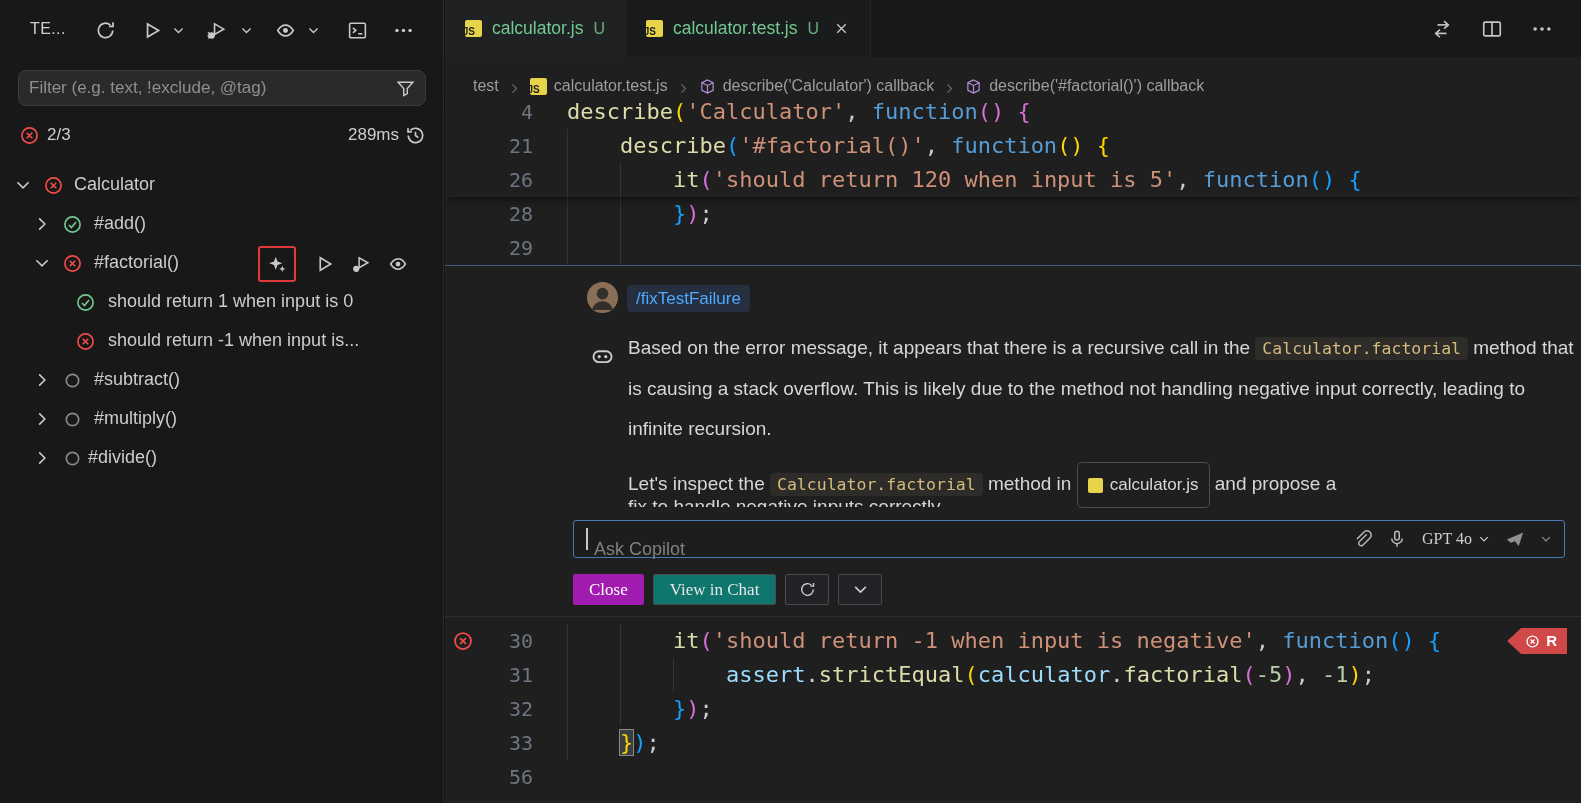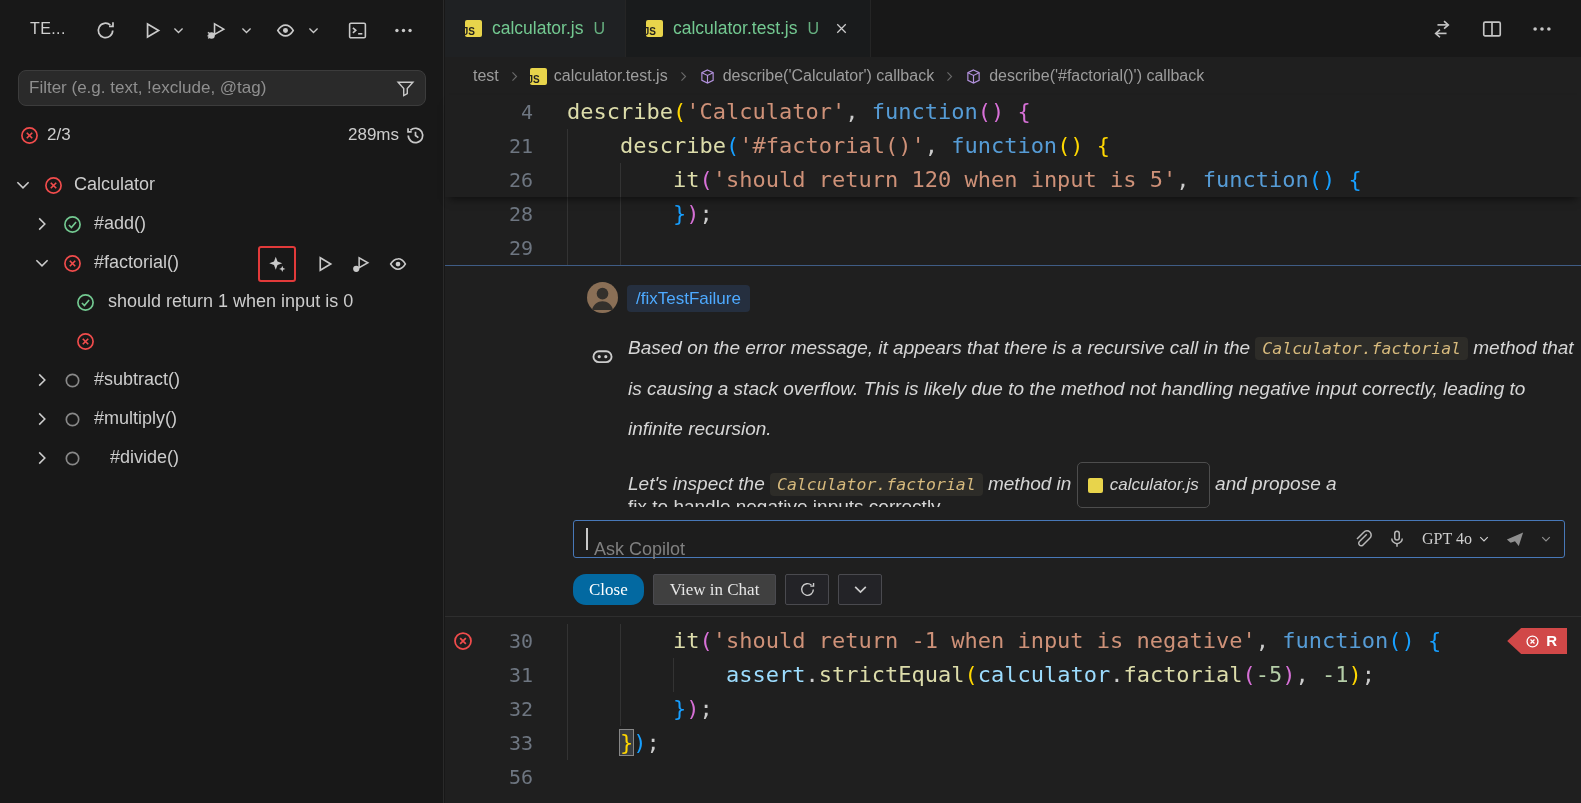--- a/index.html
+++ b/index.html
@@ -45,21 +45,21 @@
   .tab { display:flex; align-items:center; gap:10px; padding:0 20px; font-size:17.5px; border-right:1px solid #252525; cursor:pointer; }
   .tab .fname { color:#73c991; }
   .tab .ubadge { color:#73c991; opacity:.85; font-size:16px; }
   .tab1 { background:#1f2123; }
   .tab2 { background:#191b1c; }
   .tab .closex { color:#cccccc; width:17px; height:17px; margin-left:4px; }
   .tab-actions { margin-left:auto; display:flex; align-items:center; gap:28px; padding-right:28px; color:#c5c5c5; }
   .tab-actions .tbtn { background:none; border:0; color:#c5c5c5; }
   .tab-actions svg { width:22px; height:22px; }
 
-  .breadcrumb { position:absolute; top:57px; left:0; width:100%; height:38px; display:flex; align-items:center; padding-left:28px; gap:9px; font-size:16px; color:#9d9d9d; background:#1f1f1f; }
+  .breadcrumb { position:absolute; top:57px; left:0; width:100%; height:38px; display:flex; align-items:flex-end; padding-left:28px; gap:9px; font-size:16px; color:#9d9d9d; background:#1f1f1f; }
   .bc-item { display:flex; align-items:center; gap:7px; cursor:pointer; white-space:nowrap; }
   .bc-sep svg { width:13px; height:13px; color:#6a6a6a; }
   .jsicon { width:17px; height:17px; background:#e8d44b; color:#1f1f1f; border-radius:2px; font-size:10px; font-weight:bold; display:flex; align-items:flex-end; justify-content:flex-end; padding:1px 7px 0 0; font-family:"Liberation Sans",sans-serif; }
   .cubeic svg { width:17px; height:17px; }
 
   #sticky { position:absolute; top:95px; left:0; width:100%; z-index:5; background:#1f1f1f; box-shadow:0 6px 8px -4px rgba(0,0,0,.55); }
   #code-above { position:absolute; top:197px; left:0; width:100%; }
   #code-below { position:absolute; top:624px; left:0; width:100%; }
   .code-line { position:relative; height:34px; font-family:"DejaVu Sans Mono", monospace; font-size:22px; line-height:34px; white-space:pre; color:#cccccc; }
   .ln { position:absolute; left:0; top:0; width:88px; text-align:right; color:#6e7681; font-size:20px; }
@@ -71,37 +71,37 @@
   .tk-b1m{color:#ffd700; background:#3a3d41; outline:1px solid #888888; }
   .gut-err { position:absolute; left:8px; top:7px; width:20px; height:20px; }
   .tagR { position:absolute; right:14px; top:4px; height:26px; background:#d14848; color:#ffffff; display:flex; align-items:center; gap:6px; padding:0 10px 0 18px; clip-path:polygon(0 50%,14px 0,100% 0,100% 100%,14px 100%); font-size:15px; font-weight:bold; font-family:"Liberation Sans",sans-serif; cursor:pointer; }
   .tagR svg { width:15px; height:15px; }
 
   
   #chat { position:absolute; top:265px; left:0; width:100%; height:352px; background:#1f1f1f; border-top:1px solid #3f5c85; border-bottom:1px solid #2e2e2e; z-index:4; }
   .avatar { position:absolute; left:142px; top:16px; width:31px; height:31px; border-radius:50%; background:#8a6f56; overflow:hidden; }
   .cmd-chip { position:absolute; left:182px; top:19px; height:27px; padding:0 9px; background:rgba(64,120,210,.18); color:#4eaaff; font-size:17px; border-radius:4px; display:flex; align-items:center; cursor:pointer; }
   .copilot { position:absolute; left:145px; top:78px; width:25px; height:25px; color:#cccccc; }
-  .para { position:absolute; left:183px; width:952px; font-size:19px; line-height:40px; color:#d6d6d6;font-style:italic; }
+  .para { position:absolute; left:183px; width:952px; font-size:19px; line-height:40px; color:#d6d6d6; }
   #para1 { top:62px; } #para2 { top:196px; }
   .chip-code { font-family:"DejaVu Sans Mono", monospace; font-size:16.5px; background:#2d2c28; color:#d7ba7d; padding:2px 7px; border-radius:4px; }
   .chip-file { display:inline-flex; align-items:center; gap:7px; border:1px solid #4d4d4d; background:#1f1f1f; border-radius:5px; padding:2px 10px; font-size:17px; color:#d6d6d6; vertical-align:middle; cursor:pointer; }
   .clipline { position:absolute; left:183px; top:228px; width:900px; height:13px; overflow:hidden; font-size:19px; line-height:26px; color:#d6d6d6; }
   .chat-input { position:absolute; left:128px; top:254px; width:992px; height:38px; border:1px solid #4878b8; border-radius:3px; background:#1d1d1d; display:flex; align-items:center; padding:0 12px; gap:15px; }
   .chat-input .caret { width:2px; height:22px; background:#c8c8c8; margin-right:-9px; }
   .chat-input input { flex:1; background:none; border:0; outline:0; color:#cccccc; font-size:18px; font-family:inherit;margin-top:20px; }
   .chat-input input::placeholder { color:#808080; }
   .cin-ic { background:none; border:0; color:#b8b8b8; display:flex; align-items:center; }
   .cin-ic svg { width:20px; height:20px; }
   .cin-ic.smallchev svg { width:12px; height:12px; }
   .model { font-size:16px; color:#cfcfcf; display:flex; align-items:center; gap:6px; background:none; border:0; }
   .model svg { width:12px; height:12px; }
   .chat-btns { position:absolute; left:128px; top:308px; display:flex; gap:9px; height:31px; }
-  .btn-pri { background:#0369a1; color:#ffffff; font-size:17px; padding:0 16px; border:0; border-radius:13px; }
-  .btn-sec { background:#404040; color:#e6e6e6; border:1px solid #4a4a4f; font-size:17px; padding:0 16px; border-radius:2px; }
+  .btn-pri { background:#a21caf; color:#ffffff; font-size:17px; padding:0 16px; border:0; border-radius:2px; }
+  .btn-sec { background:#0f766e; color:#e6e6e6; border:1px solid #4a4a4f; font-size:17px; padding:0 16px; border-radius:2px; }
   .btn-ic { background:#232327; border:1px solid #4a4a4f; color:#cccccc; width:44px; border-radius:2px; display:flex; align-items:center; justify-content:center; }
   .btn-ic svg { width:17px; height:17px; }
   .sb-thumb { position:absolute; right:2px; top:270px; width:11px; height:225px; background:rgba(140,140,140,.28); cursor:pointer; }
 </style>
 </head>
 <body>
 
 <aside id="sidebar">
   <div class="sb-toolbar">
     <span class="sb-title">TE...</span>
@@ -267,20 +267,21 @@
         </span>
         <span class="lbl" style="left:108px">should return 1 when input is 0</span>
       </div>
       <div class="trow">
         <span class="sic" style="left:76px">
           <svg viewBox="0 0 16 16">
             <circle cx="8" cy="8" r="6.4" fill="none" stroke="#f14c4c" stroke-width="1.4"></circle>
             <path d="M5.7 5.7l4.6 4.6M10.3 5.7l-4.6 4.6" stroke="#f14c4c" stroke-width="1.4"></path>
           </svg>
         </span>
+        <span class="lbl" style="left:108px">should return -1 when input is...</span>
       </div>
       <div class="trow">
         <span class="chev" style="left:33px">
           <svg viewBox="0 0 16 16" fill="none" stroke="currentColor" stroke-width="1.4">
             <path d="M5.5 3l5 5-5 5"></path>
           </svg>
         </span>
         <span class="sic" style="left:63px">
           <svg viewBox="0 0 16 16">
             <circle cx="8" cy="8" r="5.2" fill="none" stroke="#888888" stroke-width="1.4"></circle>
@@ -305,21 +306,21 @@
         <span class="chev" style="left:33px">
           <svg viewBox="0 0 16 16" fill="none" stroke="currentColor" stroke-width="1.4">
             <path d="M5.5 3l5 5-5 5"></path>
           </svg>
         </span>
         <span class="sic" style="left:63px">
           <svg viewBox="0 0 16 16">
             <circle cx="8" cy="8" r="5.2" fill="none" stroke="#888888" stroke-width="1.4"></circle>
           </svg>
         </span>
-        <span class="lbl" style="left:110px">#divide()</span>
+        <span class="lbl" style="left:88px">#divide()</span>
       </div>
     </div>
 </aside>
 
 <main id="editor">
   <div class="tabbar">
     <div class="tab tab1">
       <span class="jsicon">JS</span>
       <span class="fname">calculator.js</span>
       <span class="ubadge">U</span>

